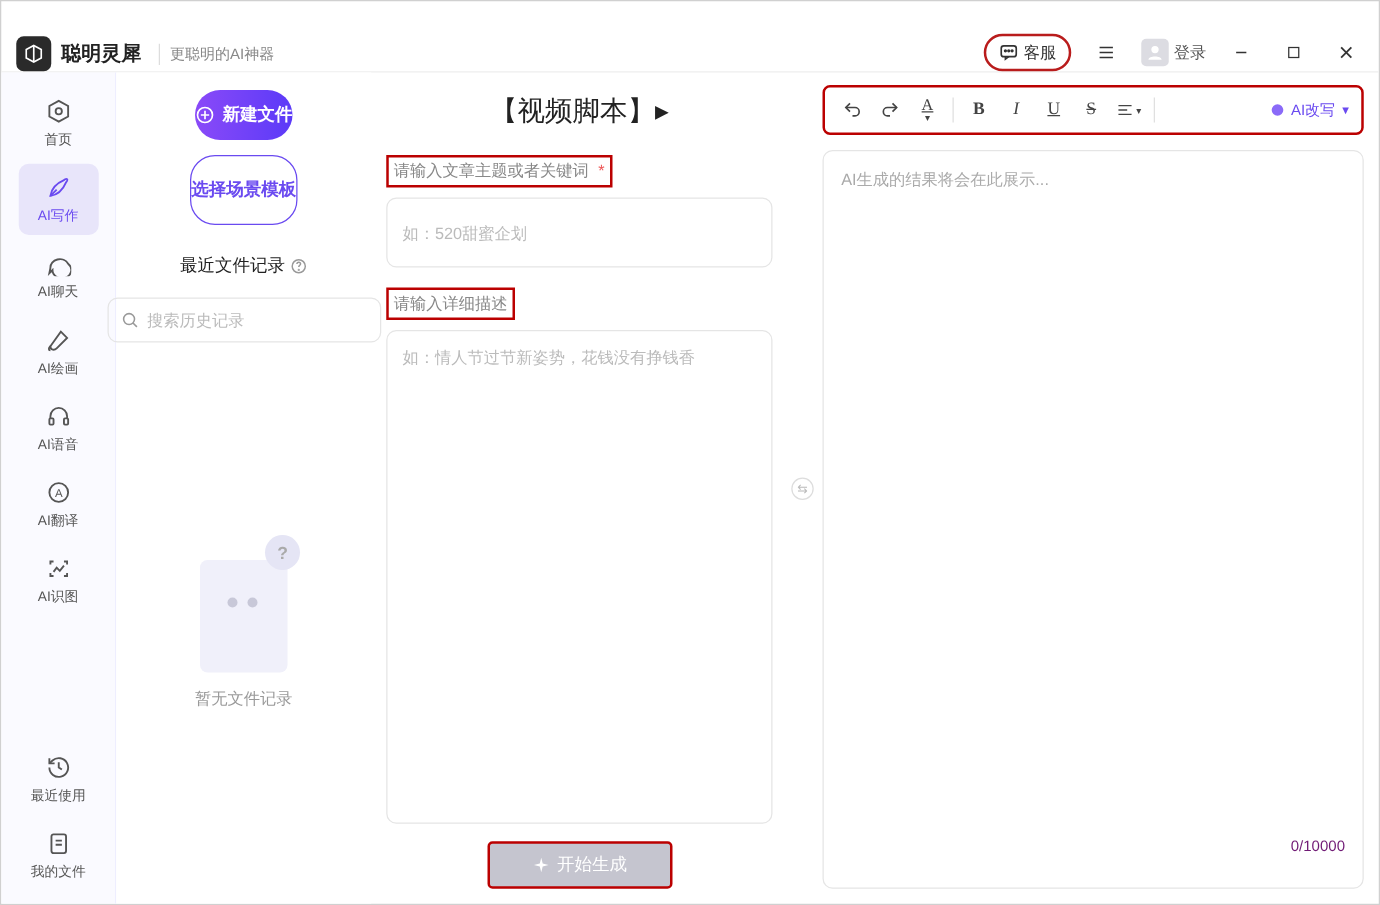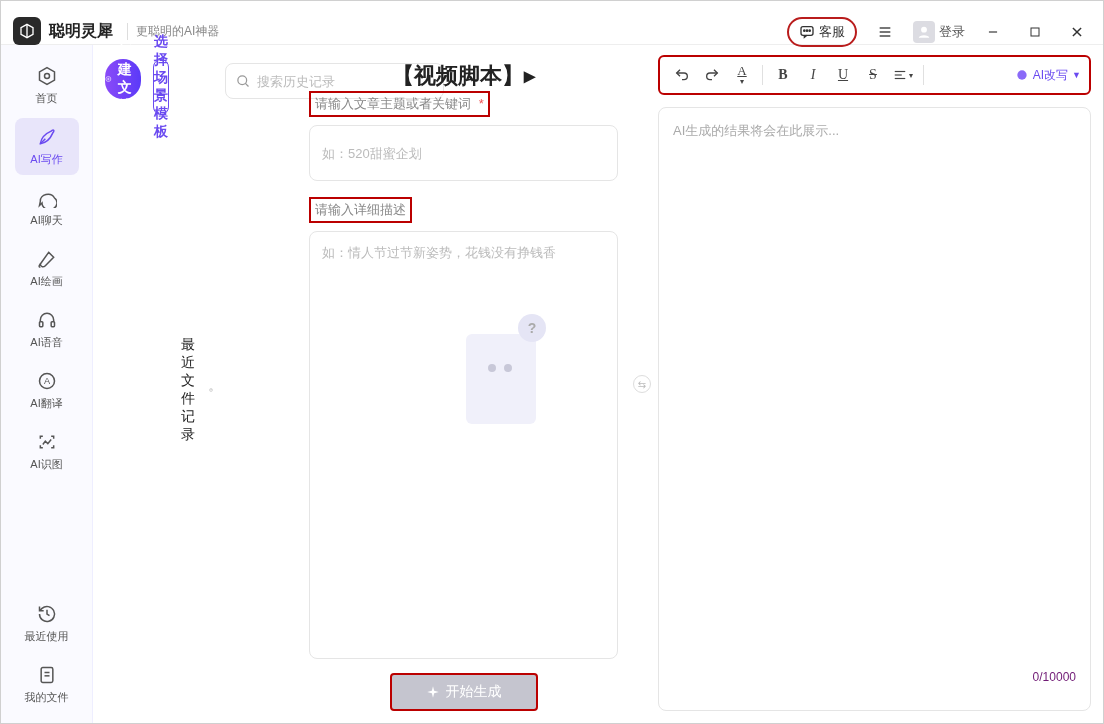--- a/index.html
+++ b/index.html
@@ -1,19 +1,19 @@
 <!DOCTYPE html>
 <html><head>
   <meta charset="utf-8">
   <style>
     * { margin: 0; padding: 0; box-sizing: border-box; font-family: -apple-system, "PingFang SC", "Microsoft YaHei", sans-serif; }
     body { width: 1104px; height: 724px; background: #fff; display: flex; flex-direction: column; overflow: hidden; border: 1px solid #d0d0d0; }
 
     
-    .header { height: 44px; display: flex; align-items: flex-start; padding: 16px 12px; border-bottom: 1px solid #eee; }
+    .header { height: 57px; display: flex; align-items: flex-end; padding: 0 12px; border-bottom: 1px solid #eee; }
     .logo-wrap { display: flex; align-items: center; gap: 8px; }
     .logo-icon { width: 28px; height: 28px; background: #2a2a2a; border-radius: 6px; display: flex; align-items: center; justify-content: center; color: #fff; }
     .app-name { font-size: 16px; font-weight: 700; color: #222; }
     .app-tagline { font-size: 12px; color: #888; margin-left: 6px; border-left: 1px solid #ddd; padding-left: 8px; }
     .header-right { margin-left: auto; display: flex; align-items: center; gap: 14px; }
     .kefu { display: flex; align-items: center; gap: 4px; font-size: 13px; color: #333; border: 2px solid #b91c1c; border-radius: 16px; padding: 4px 10px; cursor: pointer; }
     .menu-btn, .win-btn { width: 28px; height: 28px; display: flex; align-items: center; justify-content: center; cursor: pointer; color: #333; font-size: 16px;}
     .login { display: flex; align-items: center; gap: 4px; font-size: 13px; color: #555; cursor: pointer; }
     .avatar { width: 22px; height: 22px; background: #dcdce2; border-radius: 4px; display: flex; align-items: center; justify-content: center; }
 
@@ -21,36 +21,36 @@
     .main { flex: 1; display: flex; }
 
     
     .sidebar { width: 92px; background: #fafaff; border-right: 1px solid #eef; display: flex; flex-direction: column; align-items: center; padding-top: 12px; gap: 4px; }
     .nav-item { width: 64px; padding: 8px 0; display: flex; flex-direction: column; align-items: center; gap: 4px; font-size: 11px; color: #555; cursor: pointer; border-radius: 8px;}
     .nav-item.active { background: #e8e5fa; color: #6a4af0; }
     .nav-icon { width: 22px; height: 22px; display: flex; align-items: center; justify-content: center; }
     .sidebar-spacer { flex: 1; }
 
     
-    .left-panel { width: 204px; padding: 14px 12px; display: flex; gap: 12px; background:#fff;}
+    .left-panel { width: 204px; padding: 14px 12px; display: flex; flex-direction: column; gap: 12px; background:#fff;align-items:center;}
     .btn-primary { height: 40px; border-radius: 20px; background: linear-gradient(90deg, #8a4af8, #5b3af8); color: #fff; font-size: 14px; display: flex; align-items: center; justify-content: center; gap: 6px; cursor: pointer; font-weight:600;}
     .btn-outline { height: 56px; border-radius: 20px; border: 1.5px solid #6a4af0; color: #6a4af0; font-size: 14px; display: flex; align-items: center; justify-content: center; cursor: pointer; font-weight:600;}
     .recent-label { margin-top: 12px; font-size: 14px; font-weight: 400; color: #222; display: flex; align-items: center; gap: 4px; }
     .search-box { margin-top: 4px; height: 36px; border: 1px solid #e5e5e5; border-radius: 8px; display: flex; align-items: center; padding: 0 10px; gap: 6px; }
     .search-box input { border: none; outline: none; font-size: 13px; flex: 1; color: #333; }
     .empty-state { flex: 1; display: flex; flex-direction: column; align-items: center; justify-content: center; gap: 12px; color: #999; font-size: 13px; }
     .empty-img { width: 90px; height: 110px; position: relative; }
     .empty-img .paper { width: 70px; height: 90px; background: #f0f0fa; border-radius: 6px; position: absolute; bottom: 0; left: 10px; }
     .empty-img .paper::after { content:""; position:absolute; top:30px; left:22px; width:8px;height:8px;border-radius:50%;background:#c8c8d8;box-shadow: 16px 0 0 #c8c8d8;}
     .empty-img .bubble { width: 28px; height: 28px; background: #e5e5f5; border-radius: 50%; position: absolute; top: 0; right: 0; display: flex; align-items: center; justify-content: center; color: #aaa; font-size: 14px; font-weight: bold;}
 
     
     .center-panel { flex: 0 0 333px; padding: 10px 12px 12px 12px; display: flex; flex-direction: column; }
-    .center-title { font-size: 22px; font-weight: 700; color: #222; text-align: center; margin-top: 6px; cursor:pointer;}
-    .field-label { font-size: 13px; color: #888; }
+    .center-title { font-size: 22px; font-weight: 400; color: #222; text-align: center; margin-top: 6px; cursor:pointer;}
+    .field-label { font-size: 13px; color: #888; margin-top: 20px; }
     .field-label .req { color: #e55; margin-left: 4px; }
     .label-boxed { border: 2px solid #b00; padding: 2px 4px; display: inline-block; }
     .input-line { margin-top: 8px; height: 56px; border: 1px solid #e5e5e5; border-radius: 8px; padding: 0 12px; font-size: 13px; color: #333; outline: none; width:100%;}
     .textarea-line { margin-top: 8px; flex: 1; border: 1px solid #e5e5e5; border-radius: 8px; padding: 12px; font-size: 13px; color: #333; outline: none; resize: none; width:100%;}
     .generate-btn { margin: 14px auto 0; width: 148px; height: 38px; background: #c5c5cf; color: #fff; border-radius: 4px; font-size: 14px; display: flex; align-items: center; justify-content: center; gap: 6px; cursor: pointer; border:2px solid #b00;}
 
     
     .resizer { width: 24px; display:flex; align-items:center; justify-content:center; }
     .resizer-handle{ width:18px;height:18px;border:1px solid #ddd;border-radius:50%;display:flex;align-items:center;justify-content:center;color:#bbb;font-size:10px;background:#fff;}
 

